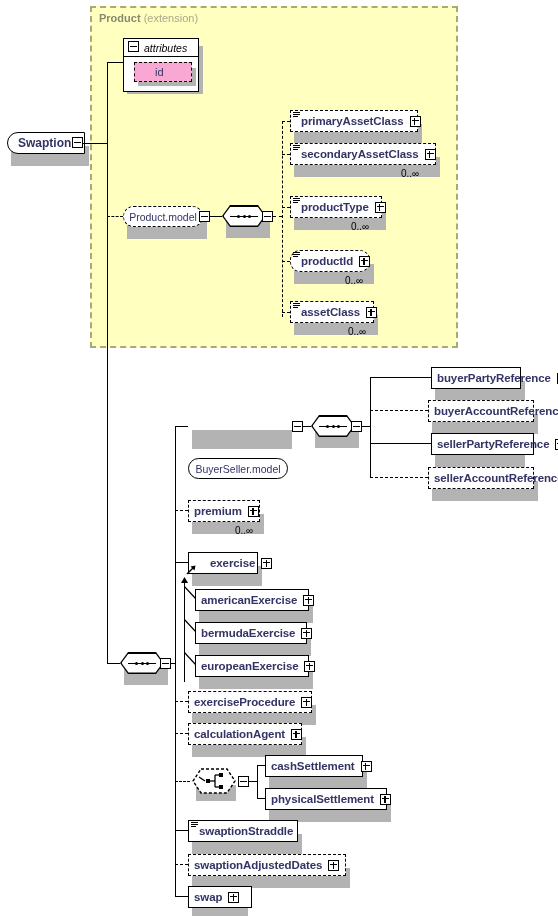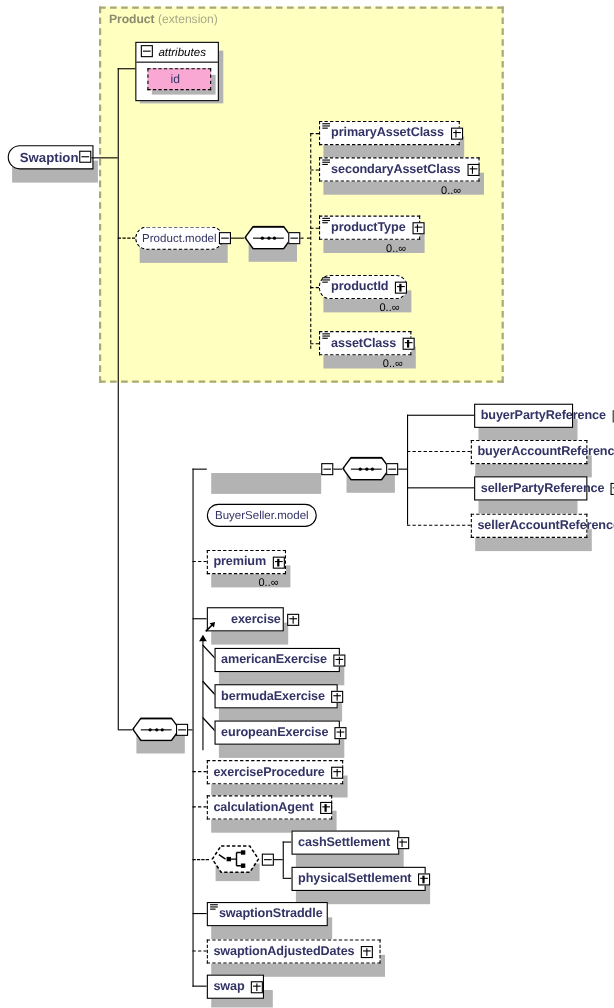--- a/index.html
+++ b/index.html
@@ -492,18 +492,18 @@
 
   <div class="dln h" style="left:175px;top:864px;width:13px;"></div>
   <div class="shadow" style="left:192px;top:868px;width:158px;height:20px;"></div>
   <div class="node opt" style="left:188px;top:854px;width:158px;">
     <span class="lbl">swaptionAdjustedDates</span>
     <span class="ctl-in plus"></span>
   </div>
 
   <div class="ln h" style="left:175px;top:896px;width:13px;"></div>
   <div class="shadow" style="left:192px;top:900px;width:56px;height:20px;"></div>
-  <div class="node" style="left:188px;top:886px;width:52px;">
+  <div class="node" style="left:188px;top:886px;width:64px;">
     <span class="lbl">swap</span>
     <span class="ctl-in plus"></span>
   </div>
 
 </div>
 
 </body></html>

